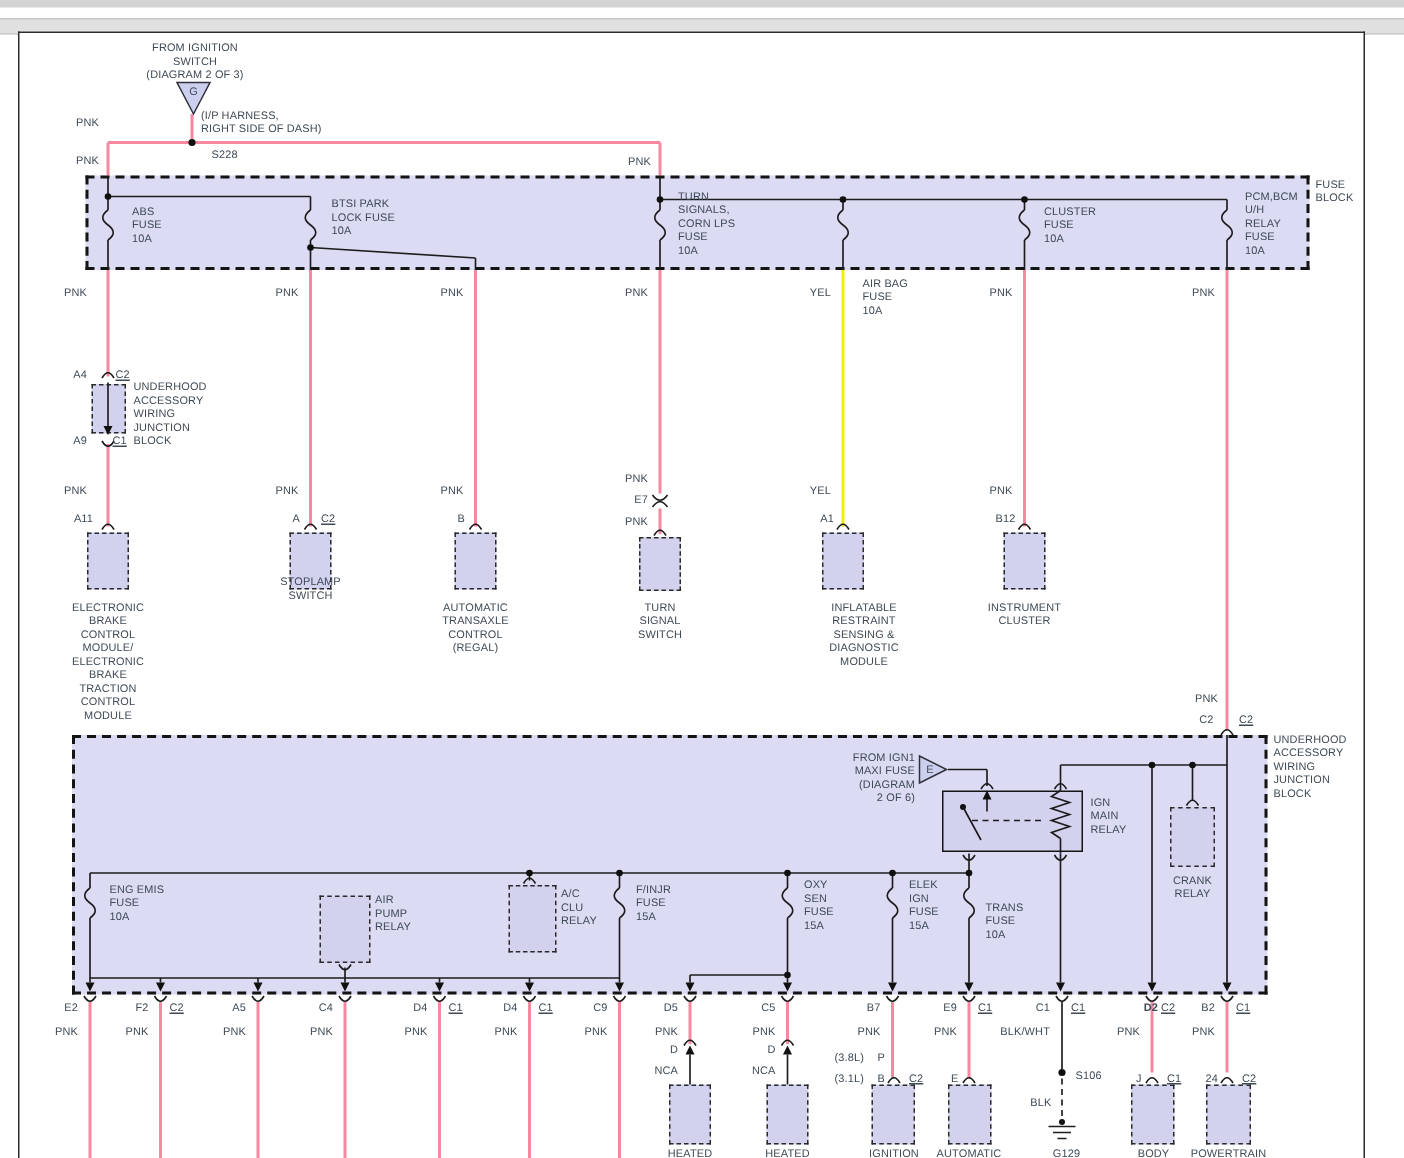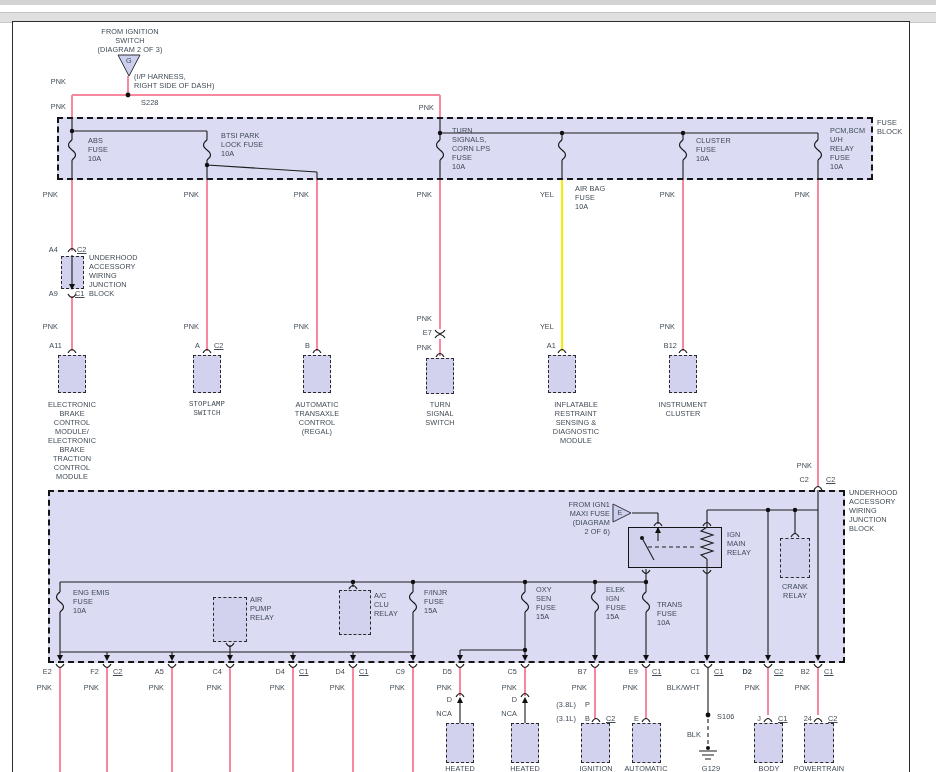--- a/index.html
+++ b/index.html
@@ -225,21 +225,21 @@
       <div class="lbl r" style="left: 677px; top: 341px;">B12</div>
       <div class="lbl c" style="left: 72px; top: 400px;">ELECTRONIC
 BRAKE
 CONTROL
 MODULE/
 ELECTRONIC
 BRAKE
 TRACTION
 CONTROL
 MODULE</div>
-      <div class="lbl c" style="left: 207px; top: 400px; font-family: Liberation Mono, monospace;">STOPLAMP
+      <div class="lbl c" style="left: 207px; top: 383px;">STOPLAMP
 SWITCH</div>
       <div class="lbl c" style="left: 317px; top: 400px;">AUTOMATIC
 TRANSAXLE
 CONTROL
 (REGAL)</div>
       <div class="lbl c" style="left: 440px; top: 400px;">TURN
 SIGNAL
 SWITCH</div>
       <div class="lbl c" style="left: 562px; top: 400px; margin-left: 14px;">INFLATABLE
 RESTRAINT
@@ -299,21 +299,21 @@
       <div class="lbl r" style="left: 345px; top: 667px;">D4</div>
       <div class="lbl u" style="left: 359px; top: 667px;">C1</div>
       <div class="lbl r" style="left: 405px; top: 667px;">C9</div>
       <div class="lbl r" style="left: 452px; top: 667px;">D5</div>
       <div class="lbl r" style="left: 517px; top: 667px;">C5</div>
       <div class="lbl r" style="left: 587px; top: 667px;">B7</div>
       <div class="lbl r" style="left: 638px; top: 667px;">E9</div>
       <div class="lbl u" style="left: 652px; top: 667px;">C1</div>
       <div class="lbl r" style="left: 700px; top: 667px;">C1</div>
       <div class="lbl u" style="left: 714px; top: 667px;">C1</div>
-      <div class="lbl r" style="left: 752px; top: 667px; font-weight: bold;">D2</div>
+      <div class="lbl r" style="left: 772px; top: 667px; font-weight: bold;">D2</div>
       <div class="lbl u" style="left: 774px; top: 667px;">C2</div>
       <div class="lbl r" style="left: 810px; top: 667px;">B2</div>
       <div class="lbl u" style="left: 824px; top: 667px;">C1</div>
       <div class="lbl r" style="left: 52px; top: 683px;">PNK</div>
       <div class="lbl r" style="left: 99px; top: 683px;">PNK</div>
       <div class="lbl r" style="left: 164px; top: 683px;">PNK</div>
       <div class="lbl r" style="left: 222px; top: 683px;">PNK</div>
       <div class="lbl r" style="left: 285px; top: 683px;">PNK</div>
       <div class="lbl r" style="left: 345px; top: 683px;">PNK</div>
       <div class="lbl r" style="left: 405px; top: 683px;">PNK</div>

